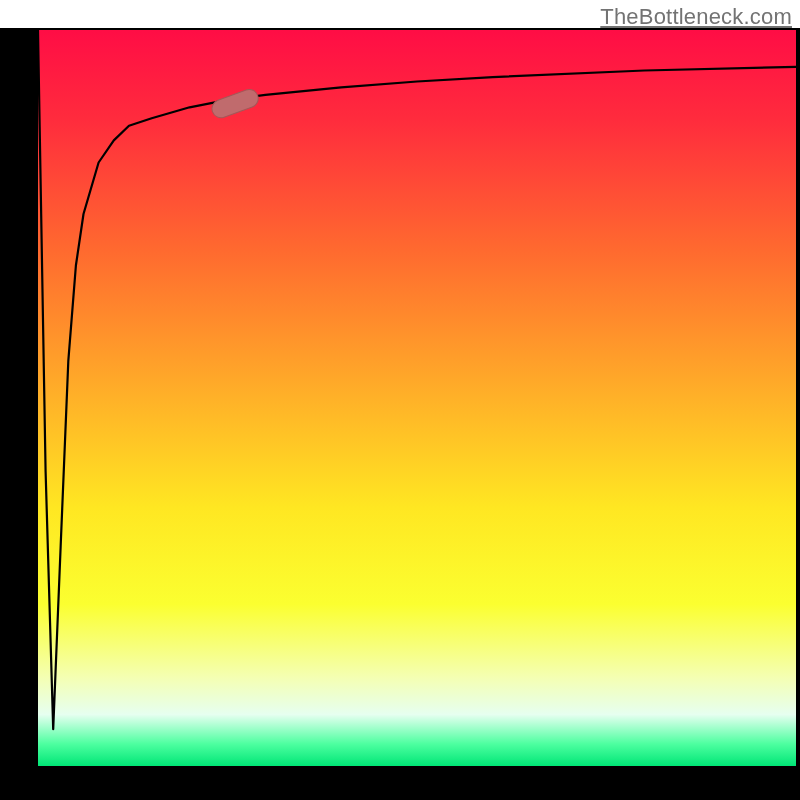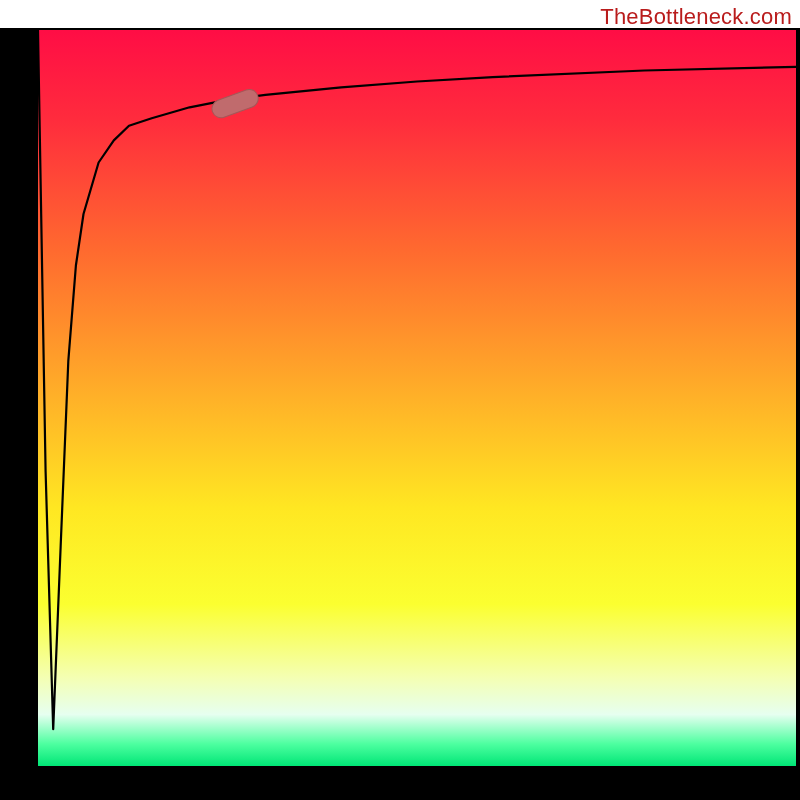--- a/index.html
+++ b/index.html
@@ -13,23 +13,24 @@
   .stage {
     position: relative;
     width: 800px;
     height: 800px;
   }
   .attribution {
     position: absolute;
     top: 4px;
     right: 8px;
     font-size: 22px;
-    color: #b91c1c;
+    color: #737373;
     font-weight: 400;
     letter-spacing: 0.2px;
+    text-decoration: underline;
   }
   svg {
     display: block;
   }
 </style>
 </head>
 <body>
 
 <div class="stage">
 

